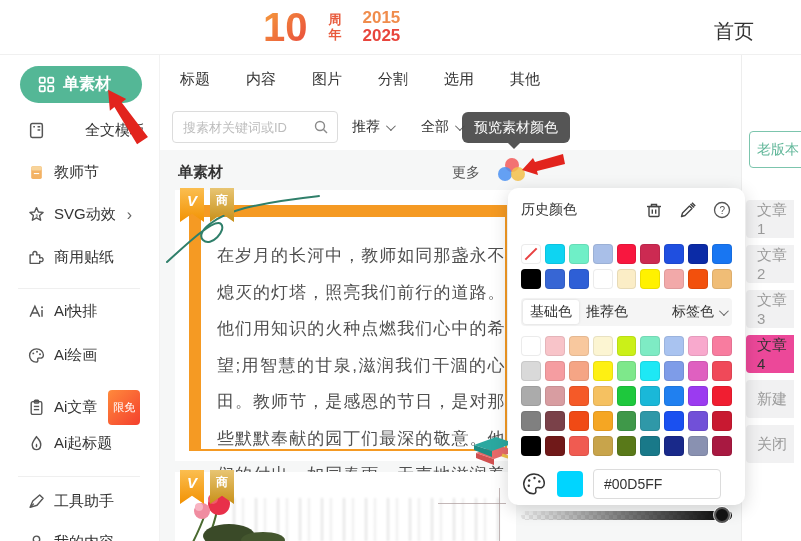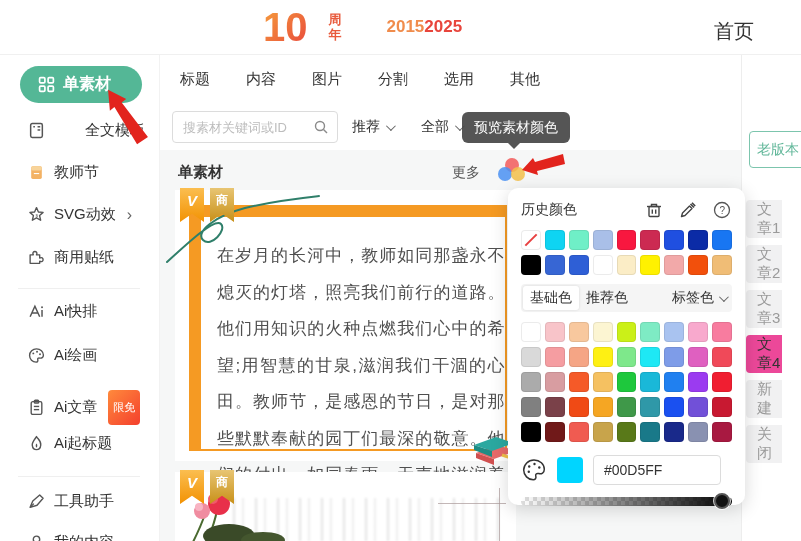--- a/index.html
+++ b/index.html
@@ -8,21 +8,21 @@
   .screen { position:relative; width:801px; height:541px; background:#fff; overflow:hidden; }
 
   
   .hdr { position:absolute; left:0; top:0; width:801px; height:55px; background:#fff; border-bottom:1px solid #F0F0F0; z-index:5; }
   .logo-wrap { position:absolute; left:20px; top:10px; display:flex; align-items:center; gap:8px; }
   .logo-text { font-size:25px; font-weight:bold; color:#2FA37E; letter-spacing:2px; }
   .anniv { position:absolute; left:263px; top:5px; display:flex; align-items:center; gap:21px; }
   .anniv-10 { font-size:40px; font-weight:bold; line-height:44px;
       background:linear-gradient(135deg,#F6A13C,#E8453C); -webkit-background-clip:text; background-clip:text; color:transparent; }
   .anniv-zhou { display:flex; flex-direction:column; font-size:13px; font-weight:bold; color:#E85A3C; line-height:15px; }
-  .anniv-years { display:flex; flex-direction:row; line-height:18px;margin-left:24px; }
+  .anniv-years { display:flex; flex-direction:column; line-height:18px; }
   .anniv-years span { font-size:17px; font-weight:bold; }
   .y1 { color:#F08C4C; } .y2 { color:#E8453C; }
   .home-link { position:absolute; left:714px; top:18px; font-size:20px; color:#333; cursor:pointer; }
 
   
   .sidebar { position:absolute; left:0; top:55px; width:160px; height:486px; background:#fff; border-right:1px solid #F2F2F2; z-index:4; }
   .side-pill { position:absolute; left:20px; top:11px; width:122px; height:37px; background:#54B796; border-radius:19px;
       display:flex; align-items:center; gap:8px; padding-left:18px; color:#fff; font-size:16px; font-weight:bold; cursor:pointer; }
   .side-item { position:absolute; left:28px; display:flex; align-items:center; gap:9px; font-size:15px; color:#333; cursor:pointer; white-space:nowrap; }
   .side-item .chev { color:#666; font-size:16px; margin-left:2px; }
@@ -66,34 +66,34 @@
   .cross-h { position:absolute; left:263px; top:31px; width:68px; height:1px; background:#A99; opacity:.7; }
   .cross-v { position:absolute; left:324px; top:16px; width:1px; height:53px; background:#A99; opacity:.7; }
   .faint-text { position:absolute; left:58px; top:26px; width:268px; height:43px; filter:blur(1px); opacity:.5;
       background:repeating-linear-gradient(90deg, rgba(60,60,60,.28) 0 2px, transparent 2px 9px, rgba(60,60,60,.18) 9px 11px, transparent 11px 22px); }
   .flowers { position:absolute; left:8px; top:18px; z-index:2; }
 
   
   .right-strip { position:absolute; left:741px; top:55px; width:60px; height:486px; background:#fff; border-left:1px solid #EDEDED; z-index:2; }
   .old-ver { position:absolute; left:7px; top:76px; width:58px; height:37px; border:1px solid #7CC5AD; border-radius:4px;
       color:#5FB698; font-size:14px; display:flex; align-items:center; justify-content:center; background:#fff; cursor:pointer; }
-  .vtabs { position:absolute; left:4px; top:145px; width:36px; }
+  .vtabs { position:absolute; left:4px; top:145px; width:48px; }
   .vtab { height:38px; margin-bottom:7px; background:#F1F1F2; border-radius:4px 0 0 4px; color:#9A9A9A;
       font-size:15px; display:flex; align-items:center; padding-left:11px; cursor:pointer; }
   .vtab.active { background:#ec4899; color:#333; }
 
   
   .tooltip { position:absolute; left:462px; top:112px; height:31px; padding:0 12px; background:rgba(72,72,72,.93);
       border-radius:6px; color:#fff; font-size:14px; display:flex; align-items:center; z-index:20; }
   .tooltip::after { content:""; position:absolute; left:46px; bottom:-6px; border:6px solid transparent; border-top-color:rgba(72,72,72,.93); border-bottom:none; }
 
   
   .panel { position:absolute; left:508px; top:188px; width:237px; height:317px; background:#fff; border-radius:10px;
       box-shadow:0 4px 18px rgba(0,0,0,.16); z-index:15; padding:12px 13px; }
-  .panel-hd { display:flex; align-items:center; margin-bottom:10px; }
+  .panel-hd { display:flex; align-items:center; margin-bottom:24px; }
   .panel-hd .ttl { font-size:14px; color:#333; flex:1; }
   .panel-hd .tool { width:20px; height:20px; margin-left:14px; cursor:pointer; }
   .swatch-row { display:flex; gap:4px; margin-bottom:5px; }
   .swatch { width:20px; height:20px; border-radius:4px; box-shadow:inset 0 0 0 1px rgba(0,0,0,.08); cursor:pointer; position:relative; }
   .no-color { background:#fff; }
   .no-color::after { content:""; position:absolute; left:2px; top:9px; width:16px; height:2px; background:#E84040; transform:rotate(-45deg); }
   .ptabs { display:flex; align-items:center; margin:9px 0 10px; background:#F5F5F5; border-radius:4px; padding:2px; }
   .ptab { font-size:14px; color:#333; padding:3px 7px; border-radius:3px; cursor:pointer; }
   .ptab.sel { background:#fff; box-shadow:0 0 3px rgba(0,0,0,.12); }
   .ptab-right { margin-left:auto; display:flex; align-items:center; gap:5px; padding-right:4px; cursor:pointer; }

